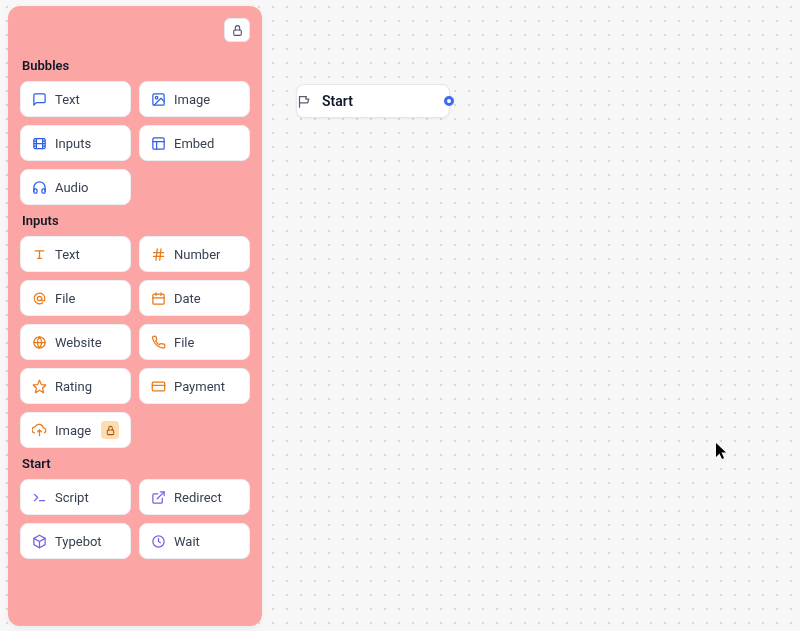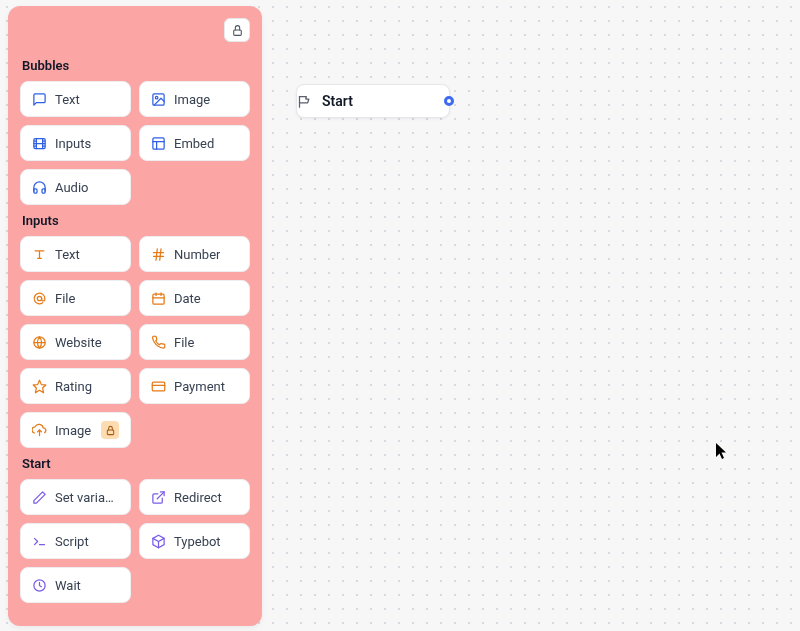--- a/index.html
+++ b/index.html
@@ -312,43 +312,35 @@
           </svg>
       </span>
     </div>
   </div>
 
   <div class="section-title">Start</div>
   <div class="grid2">
     <div class="block-item">
       <span class="icon logic-color">
         <svg width="15" height="15" viewBox="0 0 24 24" fill="none" stroke="currentColor" stroke-width="2" stroke-linecap="round" stroke-linejoin="round">
-            <path d="M17 3l4 4L7 21H3v-4z"></path>
-          </svg>
-      </span>
-      <span class="label">Set variable</span>
+            <polyline points="4 7 9 12 4 17"></polyline>
+            <line x1="12" y1="17" x2="20" y2="17"></line>
+          </svg>
+      </span>
+      <span class="label">Script</span>
     </div>
     <div class="block-item">
       <span class="icon logic-color">
         <svg width="15" height="15" viewBox="0 0 24 24" fill="none" stroke="currentColor" stroke-width="2" stroke-linecap="round" stroke-linejoin="round">
             <path d="M18 13v6a2 2 0 0 1-2 2H5a2 2 0 0 1-2-2V8a2 2 0 0 1 2-2h6"></path>
             <polyline points="15 3 21 3 21 9"></polyline>
             <line x1="10" y1="14" x2="21" y2="3"></line>
           </svg>
       </span>
       <span class="label">Redirect</span>
-    </div>
-    <div class="block-item">
-      <span class="icon logic-color">
-        <svg width="15" height="15" viewBox="0 0 24 24" fill="none" stroke="currentColor" stroke-width="2" stroke-linecap="round" stroke-linejoin="round">
-            <polyline points="4 7 9 12 4 17"></polyline>
-            <line x1="12" y1="17" x2="20" y2="17"></line>
-          </svg>
-      </span>
-      <span class="label">Script</span>
     </div>
     <div class="block-item">
       <span class="icon logic-color">
         <svg width="15" height="15" viewBox="0 0 24 24" fill="none" stroke="currentColor" stroke-width="2" stroke-linecap="round" stroke-linejoin="round">
             <path d="M12 2l9 5v10l-9 5-9-5V7z"></path>
             <path d="M3 7l9 5 9-5M12 22V12"></path>
           </svg>
       </span>
       <span class="label">Typebot</span>
     </div>

